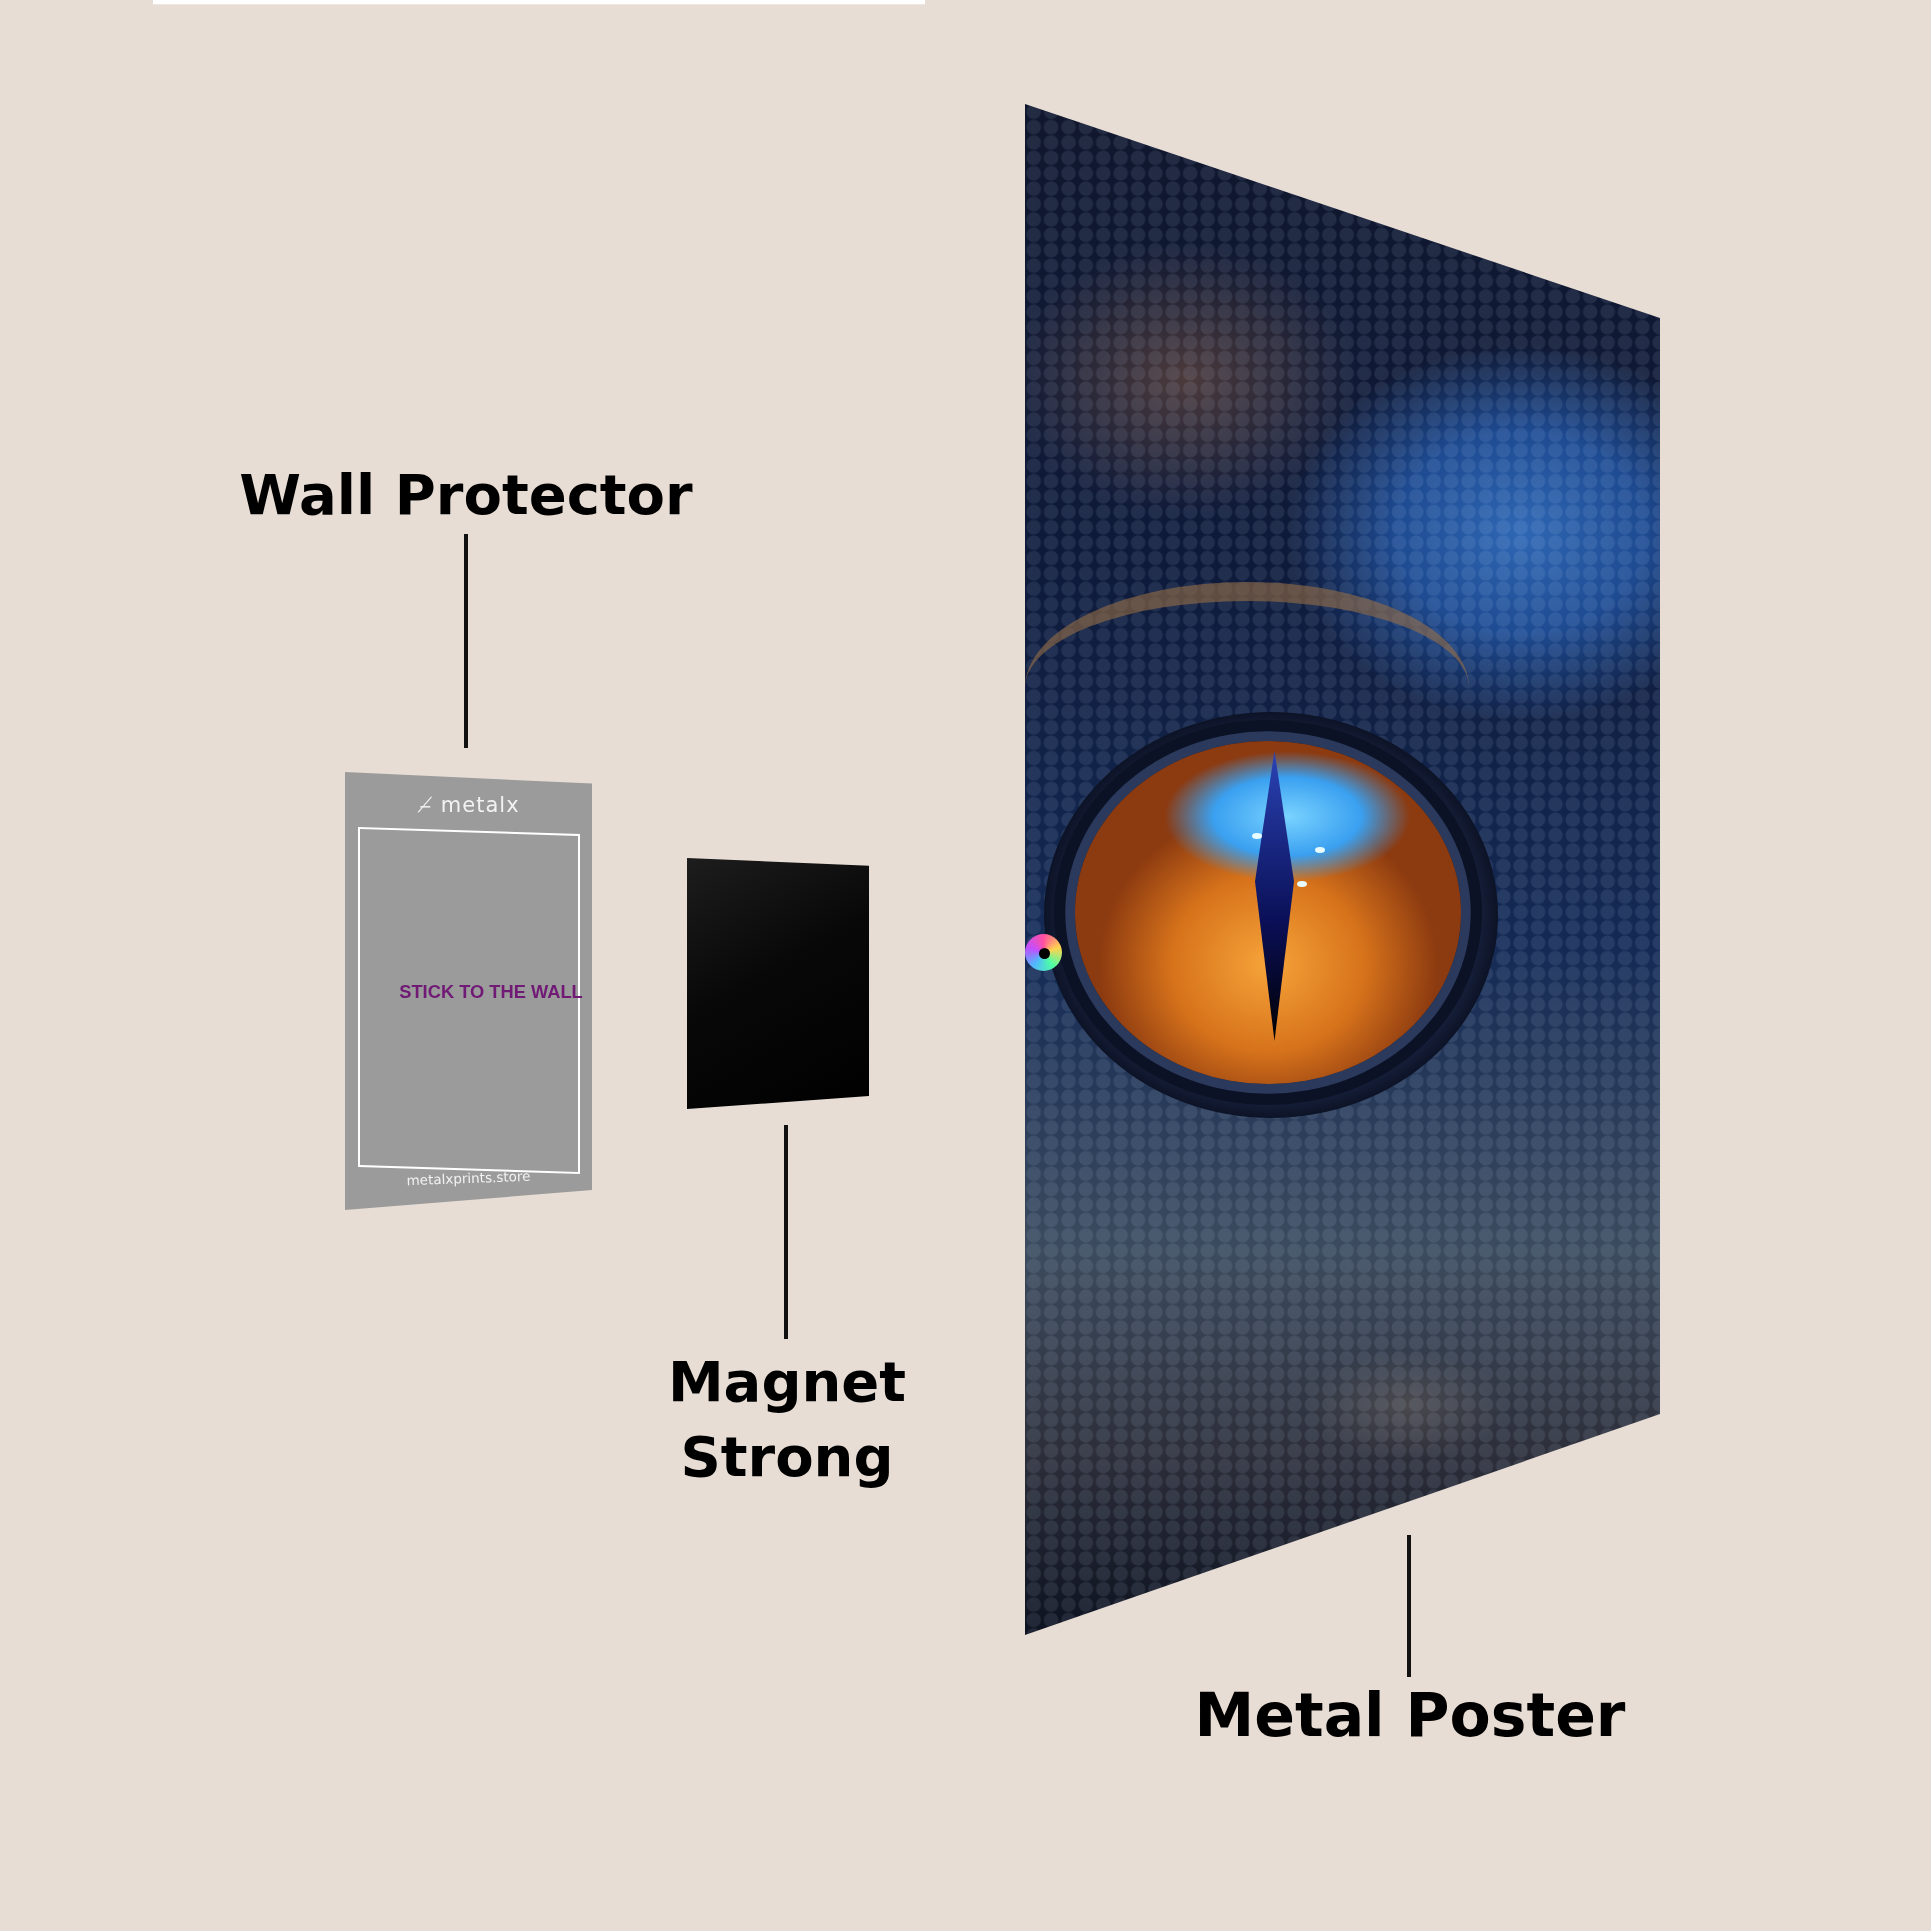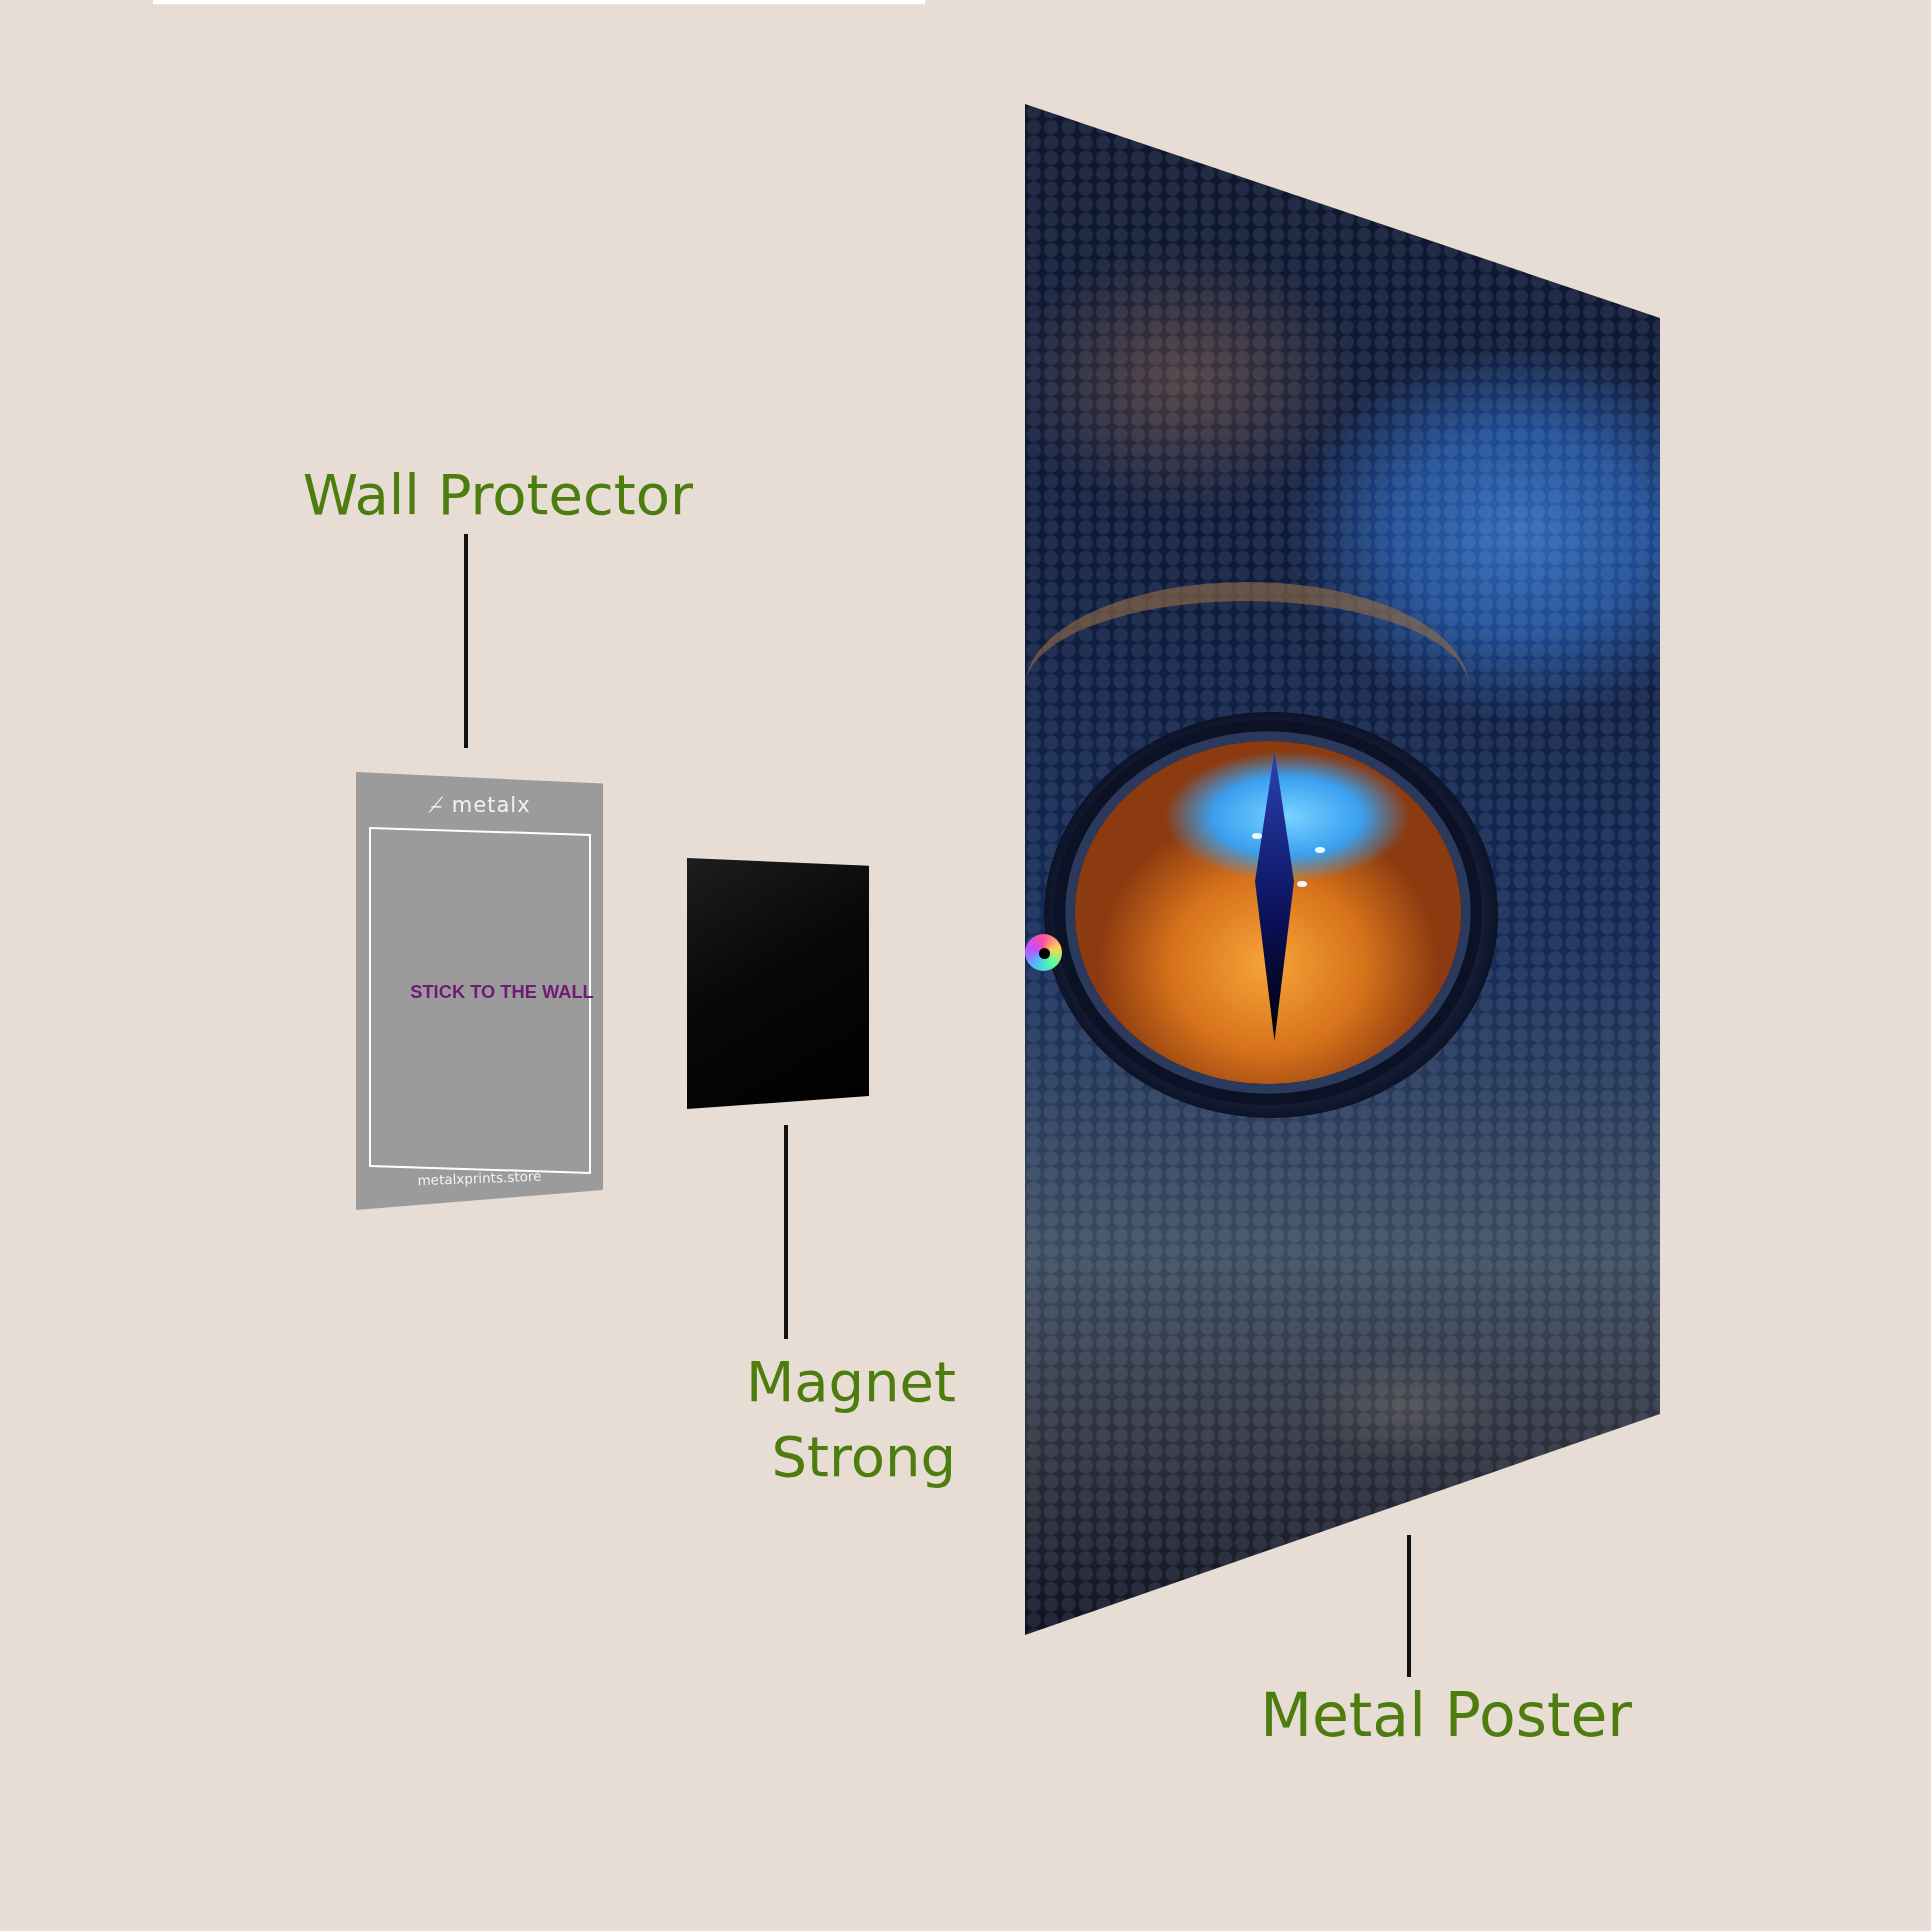--- a/index.html
+++ b/index.html
@@ -6,31 +6,30 @@
     body {
       width: 1931px; height: 1931px; position: relative; overflow: hidden;
       background: #e8ddd4;
       font-family: "DejaVu Sans", sans-serif;
     }
     .top-strip {
       position: absolute; left: 153px; top: 0; width: 772px; height: 3.9px;
       background: #ffffff; border-bottom: 1px solid #efe6df;
     }
     .label {
-      position: absolute; color: #4d7c0f; font-family: "DejaVu Sans", sans-serif;
-      font-weight: normal; letter-spacing: 0px; white-space: nowrap; text-align: right;
+      position: absolute; color: #000000; font-family: "DejaVu Sans", sans-serif;
+      font-weight: bold; letter-spacing: 0px; white-space: nowrap; text-align: center;
     }
     .leader { position: absolute; width: 3.9px; background: #111111; }
 
     
     .protector {
       position: absolute; left: 345px; top: 772px; width: 247px; height: 438px;
       background: #9b9b9b;
       clip-path: polygon(0 0, 100% 11.6px, 100% 418px, 0 100%);
-      margin-left: 11px;
     }
     .protector-logo {
       position: absolute; left: 0; top: 21px; width: 247px; text-align: center;
       color: #f2f2f2; font-size: 21px; letter-spacing: 1px;
       font-family: "DejaVu Sans", sans-serif;
     }
     .protector-frame {
       position: absolute; left: 12.6px; top: 55px; width: 218px; height: 336px;
       border: 2.9px solid #ffffff; transform: skewY(1.8deg); transform-origin: left top;
     }

